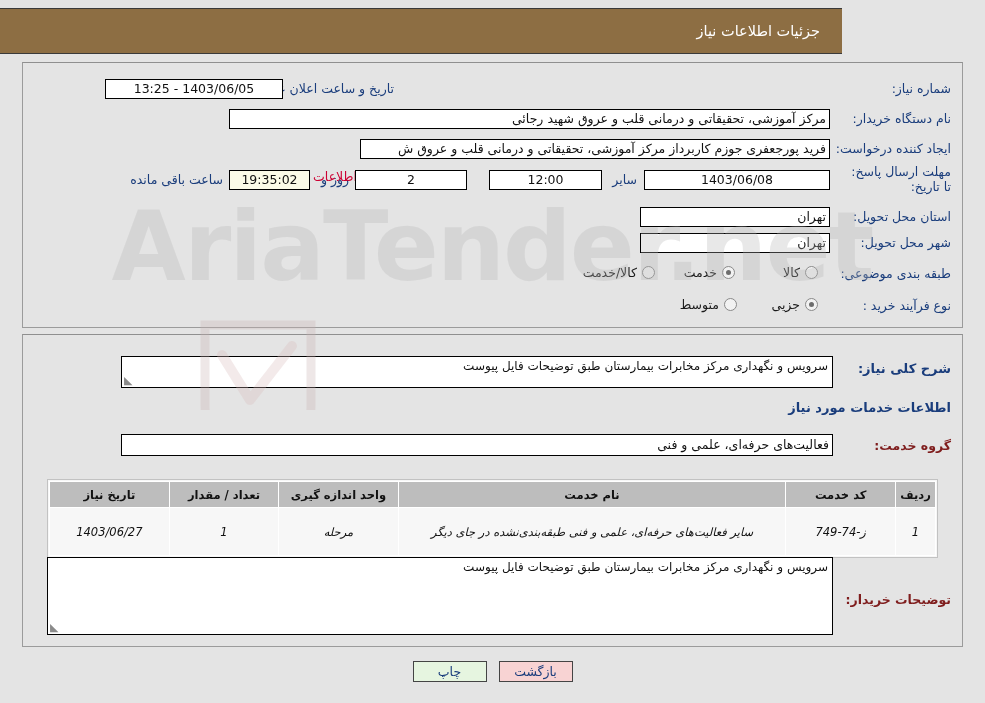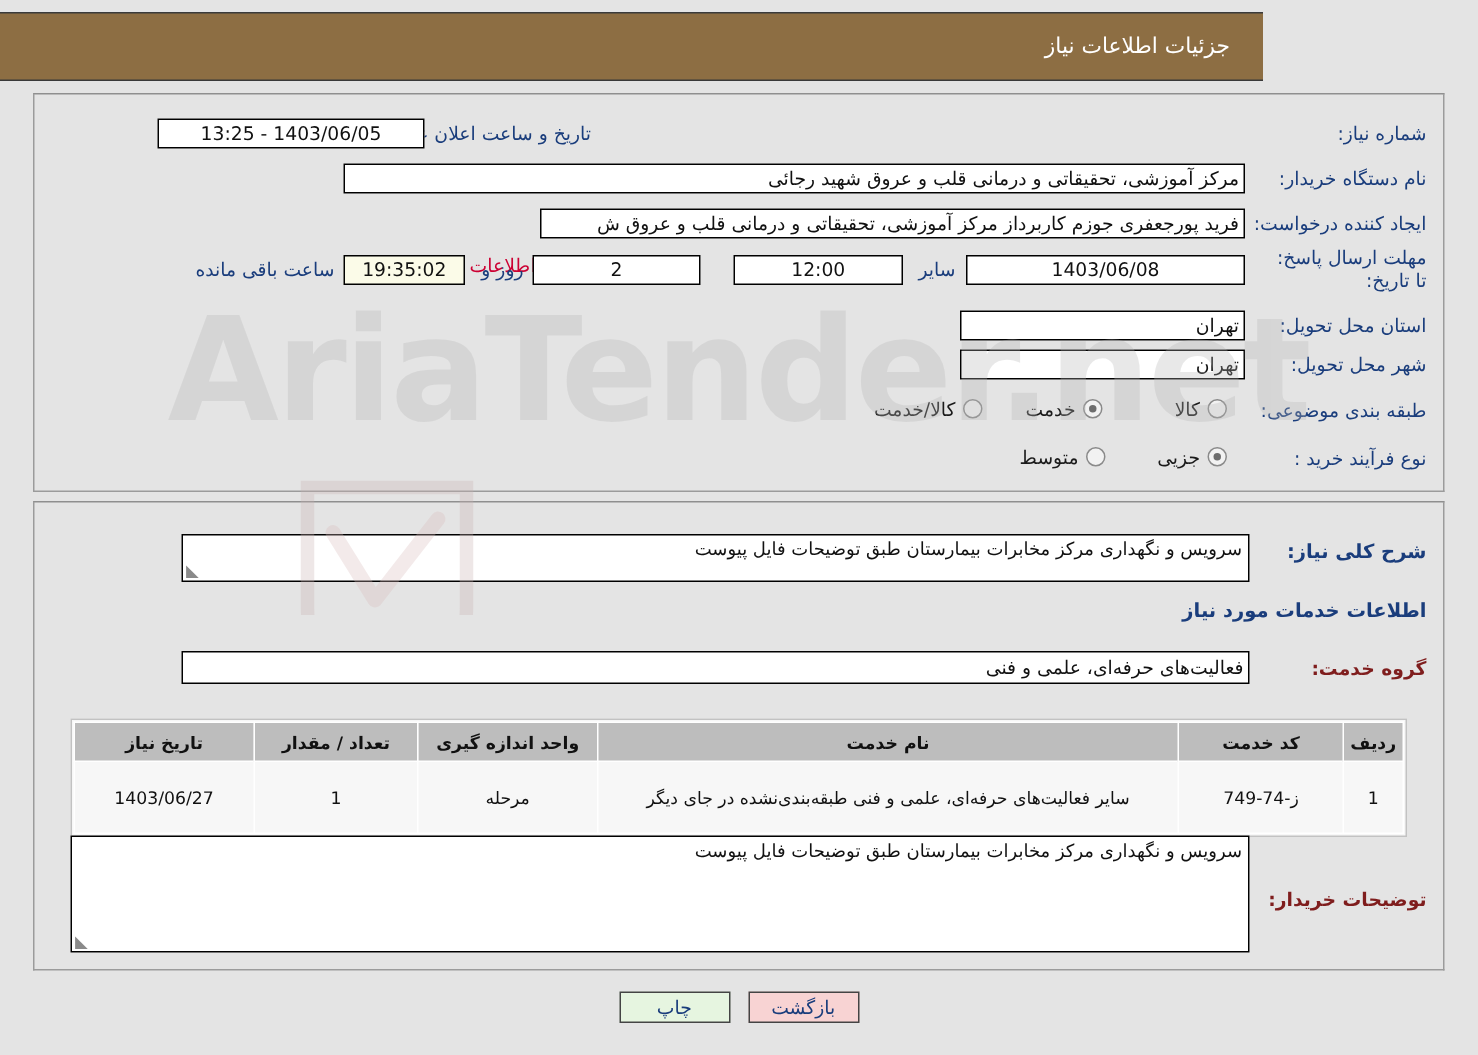--- a/index.html
+++ b/index.html
@@ -193,20 +193,21 @@
   }
   table.grid td {
     background: #f7f7f7;
     border: 1px solid #ffffff;
     color: #111;
     height: 48px;
     padding: 3px 5px;
     text-align: center;
     vertical-align: middle;
     line-height: 14px;
+    font-style: italic;
   }
 
   
   .btnrow {
     position: absolute;
     left: 0; top: 661px;
     width: 985px;
     display: flex;
     justify-content: center;
     gap: 12px;

